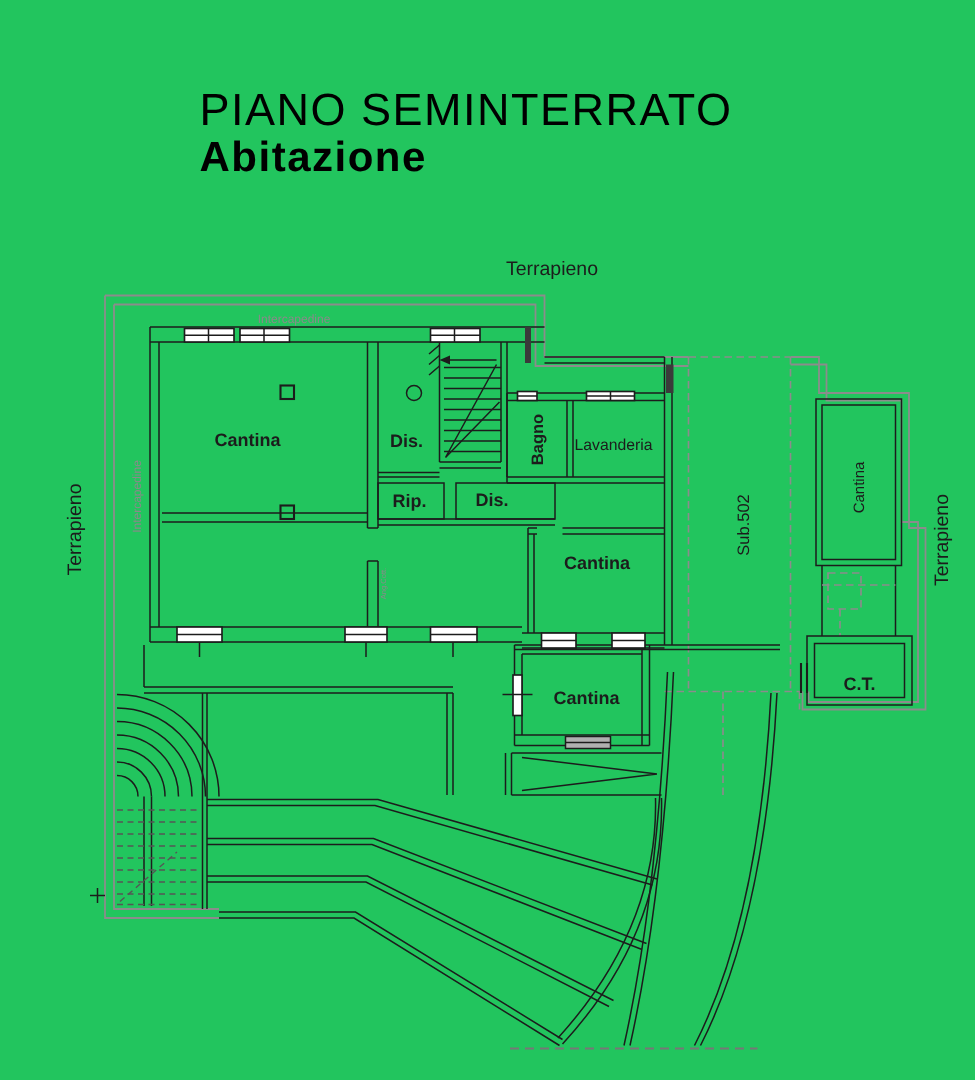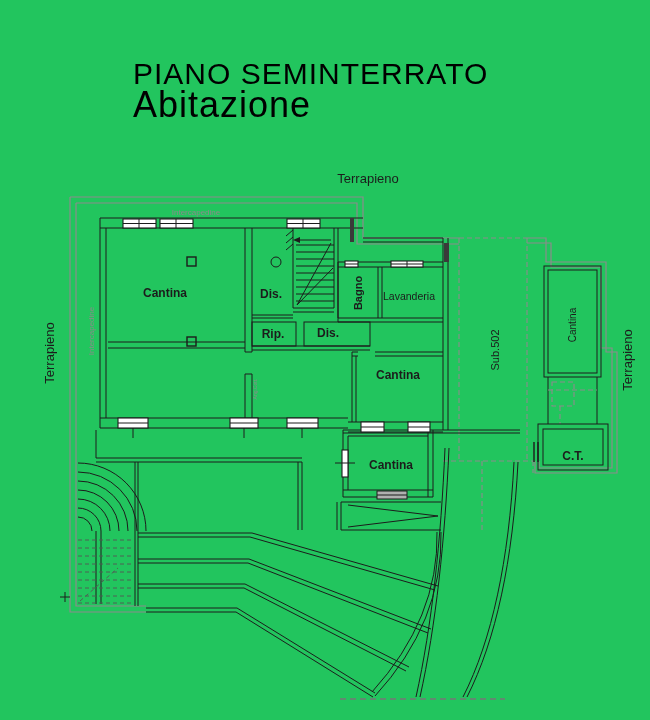--- a/index.html
+++ b/index.html
@@ -1,20 +1,20 @@
 <!DOCTYPE html>
 <html><head>
 <meta charset="utf-8">
 <style>
   html,body{margin:0;padding:0;background:#fff;}
   #canvas{position:relative;width:650px;height:720px;background:#22c55e;overflow:hidden;
           font-family:"Liberation Sans", sans-serif;}
   .title-block{position:absolute;left:133px;top:58px;color:#000;}
   .title-line1{font-size:30px;letter-spacing:1px;font-weight:500;line-height:32px;white-space:nowrap;}
-  .title-line2{font-size:36px;letter-spacing:1px;font-weight:400;line-height:30px;white-space:nowrap;}
+  .title-line2{font-size:28px;letter-spacing:1px;font-weight:700;line-height:30px;white-space:nowrap;}
   svg{position:absolute;left:0;top:0;}
   svg text{font-family:"Liberation Sans", sans-serif;}
   .lbl  {fill:#1c1c1c;font-size:12px;font-weight:700;}
   .lbln {fill:#1c1c1c;font-size:10.5px;font-weight:400;}
   .lblt {fill:#1c1c1c;font-size:13px;font-weight:400;}
   .lblg {fill:#8a8a8a;font-size:8px;font-weight:400;}
   .lbls {fill:#8a8a8a;font-size:5px;font-weight:400;}
   .ink    {stroke:#1c1c1c;stroke-width:1;fill:none;}
   .inkthk {stroke:#1c1c1c;stroke-width:1.4;fill:none;}
   .gray   {stroke:#8c8c8c;stroke-width:1.2;fill:none;}

